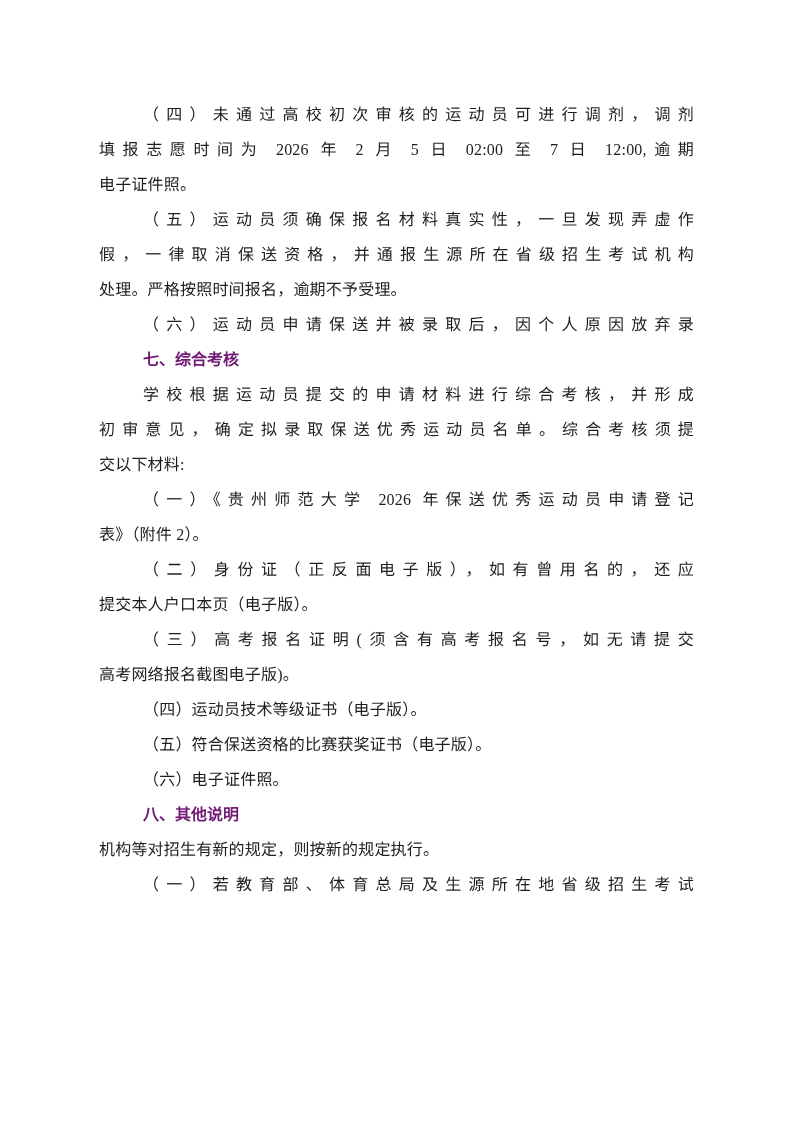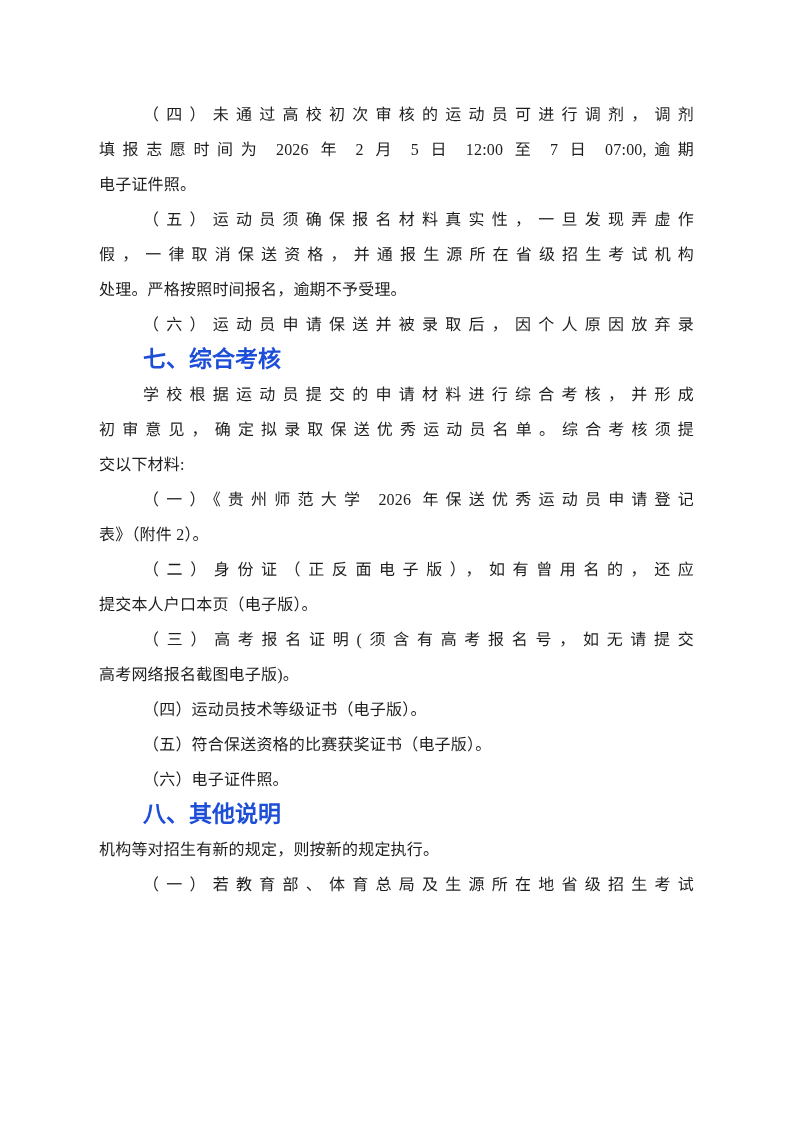--- a/index.html
+++ b/index.html
@@ -34,34 +34,34 @@
   .line.indent {
     text-indent: 44px;
   }
   .line.justify {
     text-align: justify;
     text-align-last: justify;
   }
   .heading {
     font-family: "Liberation Sans", "DejaVu Sans", sans-serif;
     font-weight: bold;
-    font-size: 23px;
+    font-size: 16px;
     line-height: 35px;
     text-indent: 44px;
-    color: #1d4ed8;
+    color: #701a75;
   }
 </style>
 </head>
 <body>
 
 <div class="page">
   <div class="content" id="doc">
       <div class="paragraph">
         <div class="line indent justify">（四）未通过高校初次审核的运动员可进行调剂，调剂</div>
-        <div class="line justify">填报志愿时间为 2026 年 2 月 5 日 12:00 至 7 日 07:00,逾期</div>
+        <div class="line justify">填报志愿时间为 2026 年 2 月 5 日 02:00 至 7 日 12:00,逾期</div>
         <div class="line">电子证件照。</div>
       </div>
       <div class="paragraph">
         <div class="line indent justify">（五）运动员须确保报名材料真实性，一旦发现弄虚作</div>
         <div class="line justify">假，一律取消保送资格，并通报生源所在省级招生考试机构</div>
         <div class="line">处理。严格按照时间报名，逾期不予受理。</div>
       </div>
       <div class="paragraph">
         <div class="line indent justify">（六）运动员申请保送并被录取后，因个人原因放弃录</div>
       </div>

